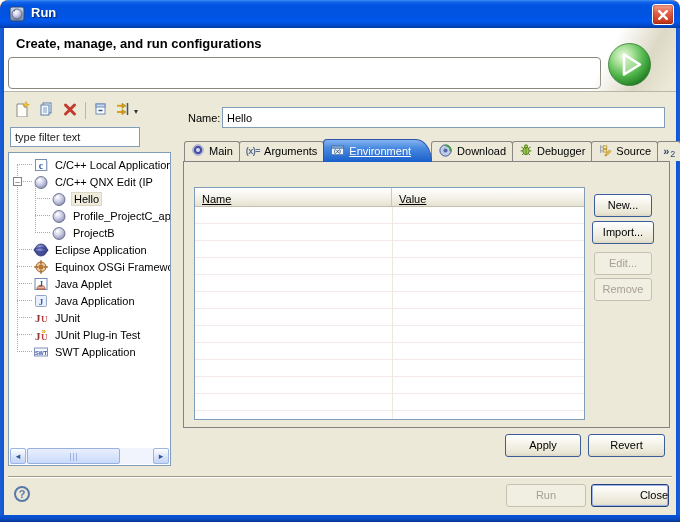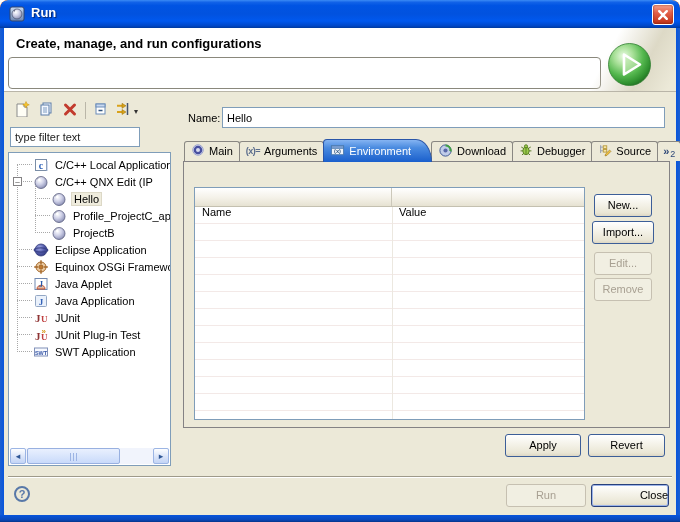--- a/index.html
+++ b/index.html
@@ -74,29 +74,29 @@
   .name-input { position:absolute; left:218px; top:79px; width:443px; height:21px;
     border:1px solid #7F9DB9; font-size:11px; padding:0 4px;
     font-family:"Liberation Sans", sans-serif; }
   .tabbar { position:absolute; left:180px; top:111px; height:23px; display:flex;
     align-items:center; z-index:2; }
   .tab { height:20px; padding:0 6px; display:flex; align-items:center; gap:4px;
     border:1px solid #898782; border-bottom:none; border-radius:3px 3px 0 0;
     background:#ECE9D8; margin-right:-1px; font-size:11px; color:#000; cursor:pointer; }
   .tab.sel { height:23px; color:#fff; border-color:#2A56A8; padding-right:20px; z-index:3;
     background:linear-gradient(180deg,#85B4F2 0%,#4A8BE0 35%,#1A5FCC 100%);
-    border-top-left-radius:4px; border-top-right-radius:16px 23px; }
+    border-top-left-radius:4px; border-top-right-radius:16px 23px;text-decoration:underline; }
   .txt-icon { font-size:9px; font-weight:bold; color:#5A6C8C; letter-spacing:-0.5px; }
   .folder-box { position:absolute; left:179px; top:133px; width:487px; height:267px;
     border:1px solid #848284; background:#ECE9D8; }
   .env-table { position:absolute; left:10px; top:25px; width:391px; height:233px;
     background:#fff; border:1px solid #7F9DB9; overflow:hidden; }
   .thead { display:flex; height:19px; border-bottom:1px solid #C4C0B0;
     background:linear-gradient(180deg,#FFFFFF,#F4F1E8 55%,#E6E2D2); }
-  .th { font-size:11px; color:#000; padding:18px 0 0 7px; }
+  .th { font-size:11px; color:#000; padding:5px 0 0 7px;text-decoration:underline; }
   .th.c1 { width:197px; border-right:1px solid #CCC8BA; }
   .th.c2 { flex:1; }
   .vrow { height:17px; border-bottom:1px solid #F3E9E7; cursor:pointer; }
   .col-div { position:absolute; left:197px; top:19px; bottom:0; width:1px; background:#ECE8E0; }
   
   .btn { position:absolute; height:23px; font-size:11px; color:#000; border:1px solid #3C5E98;
     border-radius:3px; text-align:center; line-height:21px; cursor:pointer;
     background:linear-gradient(180deg,#FFFFFF 0%,#F4F2E8 45%,#EAE6D5 85%,#DDD7C4 100%);
     font-family:Liberation Sans, sans-serif; }
   .btn.disabled { color:#A8A092; border-color:#C6C0B1; background:#F1EFE2; cursor:default; }

